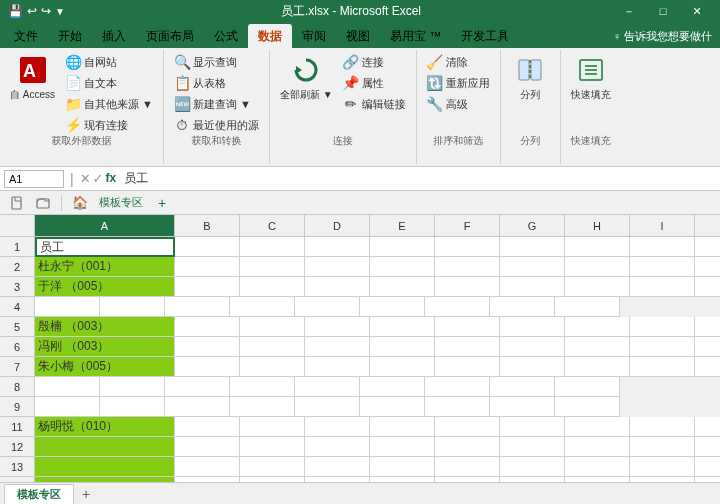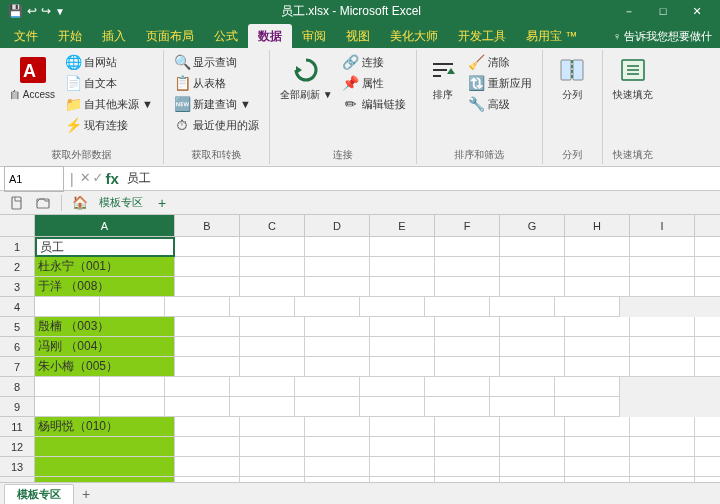--- a/index.html
+++ b/index.html
@@ -25,28 +25,28 @@
       background: #217346;
       height: 26px;
       display: flex;
       align-items: flex-end;
       padding-left: 4px;
     }
     .ribbon-tab {
       padding: 4px 10px 3px;
       font-size: 12px;
       cursor: pointer;
-      color: #fde047;
+      color: #000000;
       border-radius: 3px 3px 0 0;
       position: relative;
       bottom: 0;
     }
     .ribbon-tab.active {
       background: #f0f0f0;
-      color: #701a75;
+      color: #c2410c;
       font-weight: bold;
     }
 
     
     .ribbon {
       background: #f0f0f0;
       border-bottom: 1px solid #c8c8c8;
       display: flex;
       align-items: stretch;
       padding: 2px 0;
@@ -57,21 +57,21 @@
       flex-direction: column;
       align-items: center;
       border-right: 1px solid #d0d0d0;
       padding: 2px 6px 0;
       min-width: 60px;
       position: relative;
     }
     .ribbon-group:last-child { border-right: none; font-family: Liberation Mono, monospace; }
     .ribbon-group-label {
       position: absolute;
-      bottom: 2px;
+      bottom: 16px;
       font-size: 10px;
       color: #666;
       white-space: nowrap;
     }
     .ribbon-group-content {
       display: flex;
       flex-direction: row;
       align-items: flex-start;
       gap: 2px;
       flex: 1;
@@ -121,21 +121,21 @@
       border-bottom: 1px solid #c8c8c8;
       display: flex;
       align-items: center;
       height: 24px;
       padding: 0 4px;
       gap: 4px;
     }
     .name-box {
       width: 60px;
       border: 1px solid #b8b8b8;
-      height: 26px;
+      height: 18px;
       display: flex;
       align-items: center;
       padding: 0 4px;
       font-size: 11px;
     }
     .formula-divider { color: #999; margin: 0 2px; font-size: 14px; }
     .formula-icons { display: flex; gap: 2px; color: #666; font-size: 13px; }
     .formula-input { flex: 1; font-size: 12px; padding: 0 4px; color: #333; }
 
     
@@ -293,23 +293,22 @@
 
 <div class="ribbon-tabs">
   <div class="ribbon-tab">文件</div>
   <div class="ribbon-tab">开始</div>
   <div class="ribbon-tab">插入</div>
   <div class="ribbon-tab">页面布局</div>
   <div class="ribbon-tab">公式</div>
   <div class="ribbon-tab active">数据</div>
   <div class="ribbon-tab">审阅</div>
   <div class="ribbon-tab">视图</div>
-  <div class="ribbon-tab">美化大师</div>
+  <div class="ribbon-tab">易用宝 ™</div>
   <div class="ribbon-tab">开发工具</div>
-  <div class="ribbon-tab">易用宝 ™</div>
   <div style="flex:1"></div>
   <div style="color:white;font-size:11px;padding:4px 8px;display:flex;align-items:center;">♀ 告诉我您想要做什</div>
 </div>
 
 <div class="ribbon">
 
   <div class="ribbon-group">
     <div class="ribbon-group-content">
       <div class="ribbon-btn">
         <div class="btn-icon">
@@ -390,31 +389,20 @@
           <span class="small-icon">✏</span>
           <span>编辑链接</span>
         </div>
       </div>
     </div>
     <div class="ribbon-group-label">连接</div>
   </div>
 
   <div class="ribbon-group">
     <div class="ribbon-group-content">
-      <div class="ribbon-btn">
-        <div class="btn-icon">
-          <svg width="28" height="28" viewBox="0 0 28 28">
-            <line x1="4" y1="8" x2="24" y2="8" stroke="#333" stroke-width="2"></line>
-            <line x1="4" y1="14" x2="18" y2="14" stroke="#333" stroke-width="2"></line>
-            <line x1="4" y1="20" x2="12" y2="20" stroke="#333" stroke-width="2"></line>
-            <polygon points="22,12 26,18 18,18" fill="#217346"></polygon>
-          </svg>
-        </div>
-        <div>排序</div>
-      </div>
       <div class="ribbon-col">
         <div class="ribbon-btn-small">
           <span class="small-icon">🧹</span>
           <span>清除</span>
         </div>
         <div class="ribbon-btn-small">
           <span class="small-icon">🔃</span>
           <span>重新应用</span>
         </div>
         <div class="ribbon-btn-small">
@@ -459,21 +447,21 @@
     <div class="ribbon-group-label">快速填充</div>
   </div>
 </div>
 
 <div class="formula-bar">
   <div class="name-box">A1</div>
   <span class="formula-divider">|</span>
   <div class="formula-icons">
     <span style="cursor:pointer;color:#999;">✕</span>
     <span style="cursor:pointer;color:#999;">✓</span>
-    <span style="cursor:pointer;color:#217346;font-weight:bold;font-size:15px;">fx</span>
+    <span style="cursor:pointer;color:#217346;font-weight:bold;font-size:12px;">fx</span>
   </div>
   <div class="formula-input">员工</div>
 </div>
 
 <div class="spreadsheet-toolbar">
   <div class="toolbar-btn">
     <svg width="14" height="14" viewBox="0 0 14 14">
         <rect x="2" y="1" width="9" height="12" rx="1" fill="none" stroke="#777" stroke-width="1.2"></rect>
         <line x1="5" y1="1" x2="5" y2="5" stroke="#777" stroke-width="1"></line>
         <line x1="5" y1="5" x2="11" y2="5" stroke="#777" stroke-width="1"></line>
@@ -529,21 +517,21 @@
         <div class="cell col-d"></div>
         <div class="cell col-e"></div>
         <div class="cell col-f"></div>
         <div class="cell col-g"></div>
         <div class="cell col-h"></div>
         <div class="cell col-i"></div>
         <div class="cell col-j"></div>
       </div>
       <div class="grid-row">
         <div class="row-header">3</div>
-        <div class="cell col-a selected-col">于洋 （008）</div>
+        <div class="cell col-a selected-col">于洋 （005）</div>
         <div class="cell col-b"></div>
         <div class="cell col-c"></div>
         <div class="cell col-d"></div>
         <div class="cell col-e"></div>
         <div class="cell col-f"></div>
         <div class="cell col-g"></div>
         <div class="cell col-h"></div>
         <div class="cell col-i"></div>
         <div class="cell col-j"></div>
       </div>
@@ -567,21 +555,21 @@
         <div class="cell col-d"></div>
         <div class="cell col-e"></div>
         <div class="cell col-f"></div>
         <div class="cell col-g"></div>
         <div class="cell col-h"></div>
         <div class="cell col-i"></div>
         <div class="cell col-j"></div>
       </div>
       <div class="grid-row">
         <div class="row-header">6</div>
-        <div class="cell col-a selected-col">冯刚 （004）</div>
+        <div class="cell col-a selected-col">冯刚 （003）</div>
         <div class="cell col-b"></div>
         <div class="cell col-c"></div>
         <div class="cell col-d"></div>
         <div class="cell col-e"></div>
         <div class="cell col-f"></div>
         <div class="cell col-g"></div>
         <div class="cell col-h"></div>
         <div class="cell col-i"></div>
         <div class="cell col-j"></div>
       </div>

